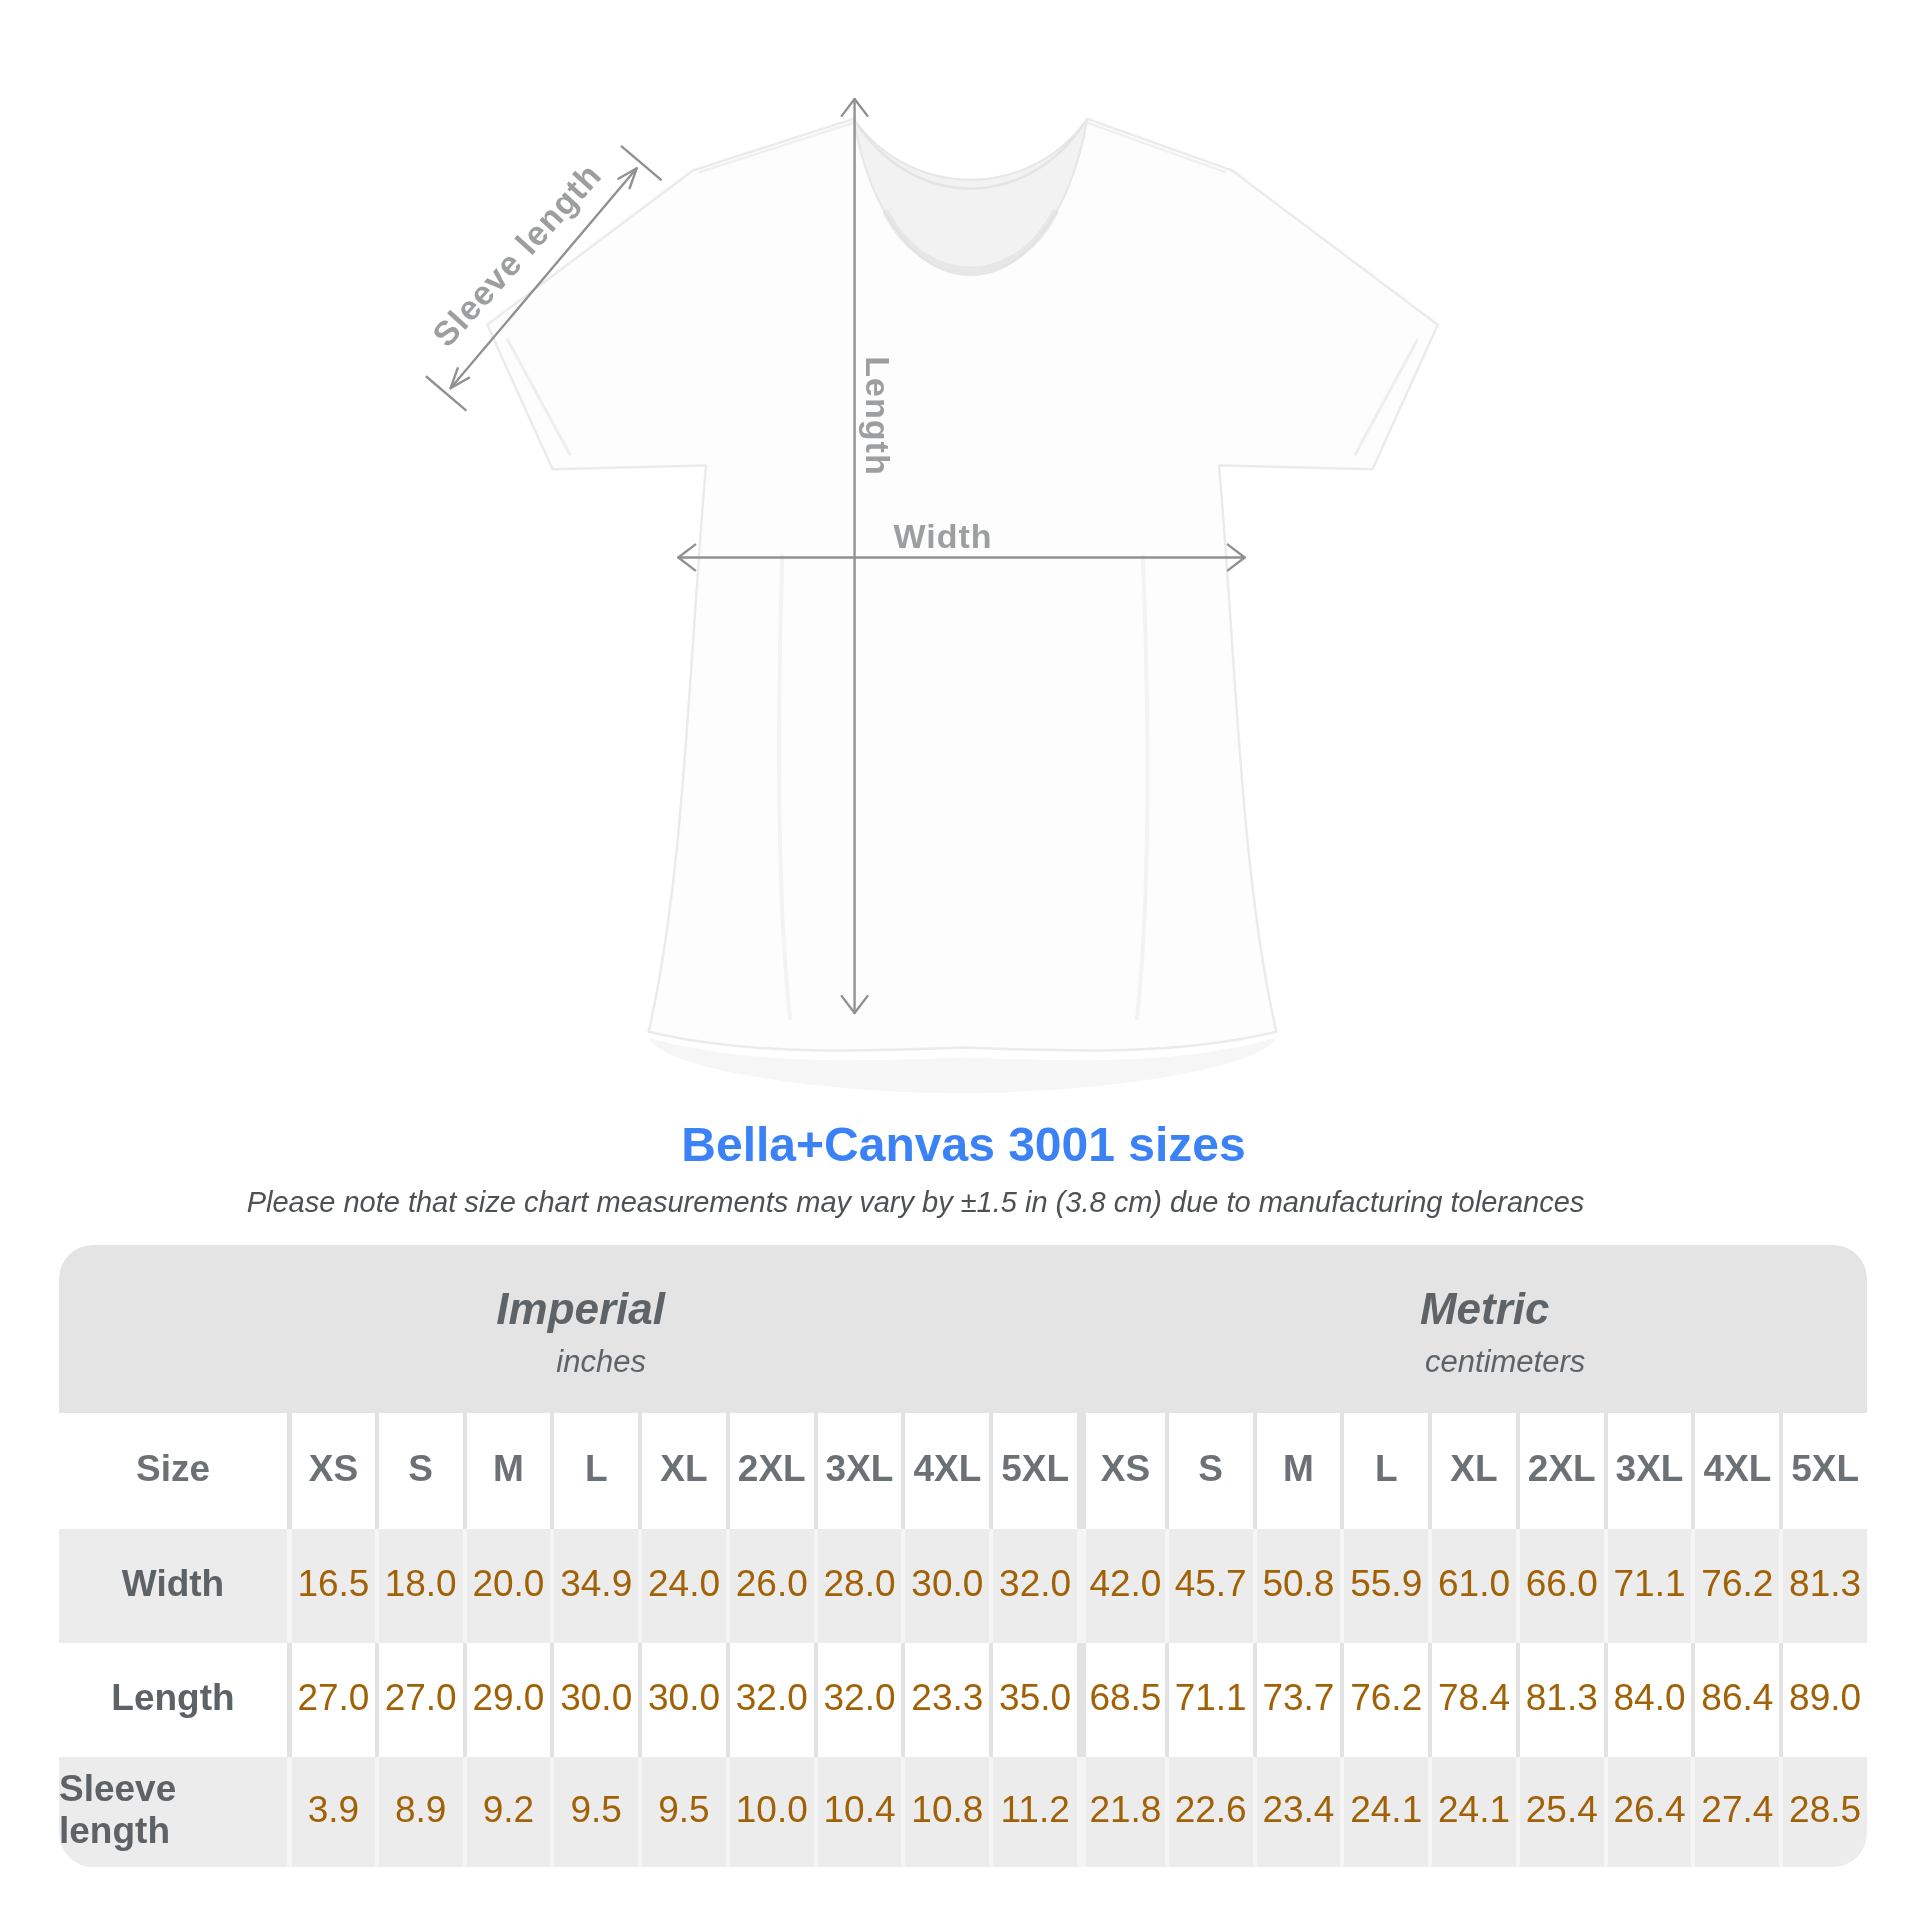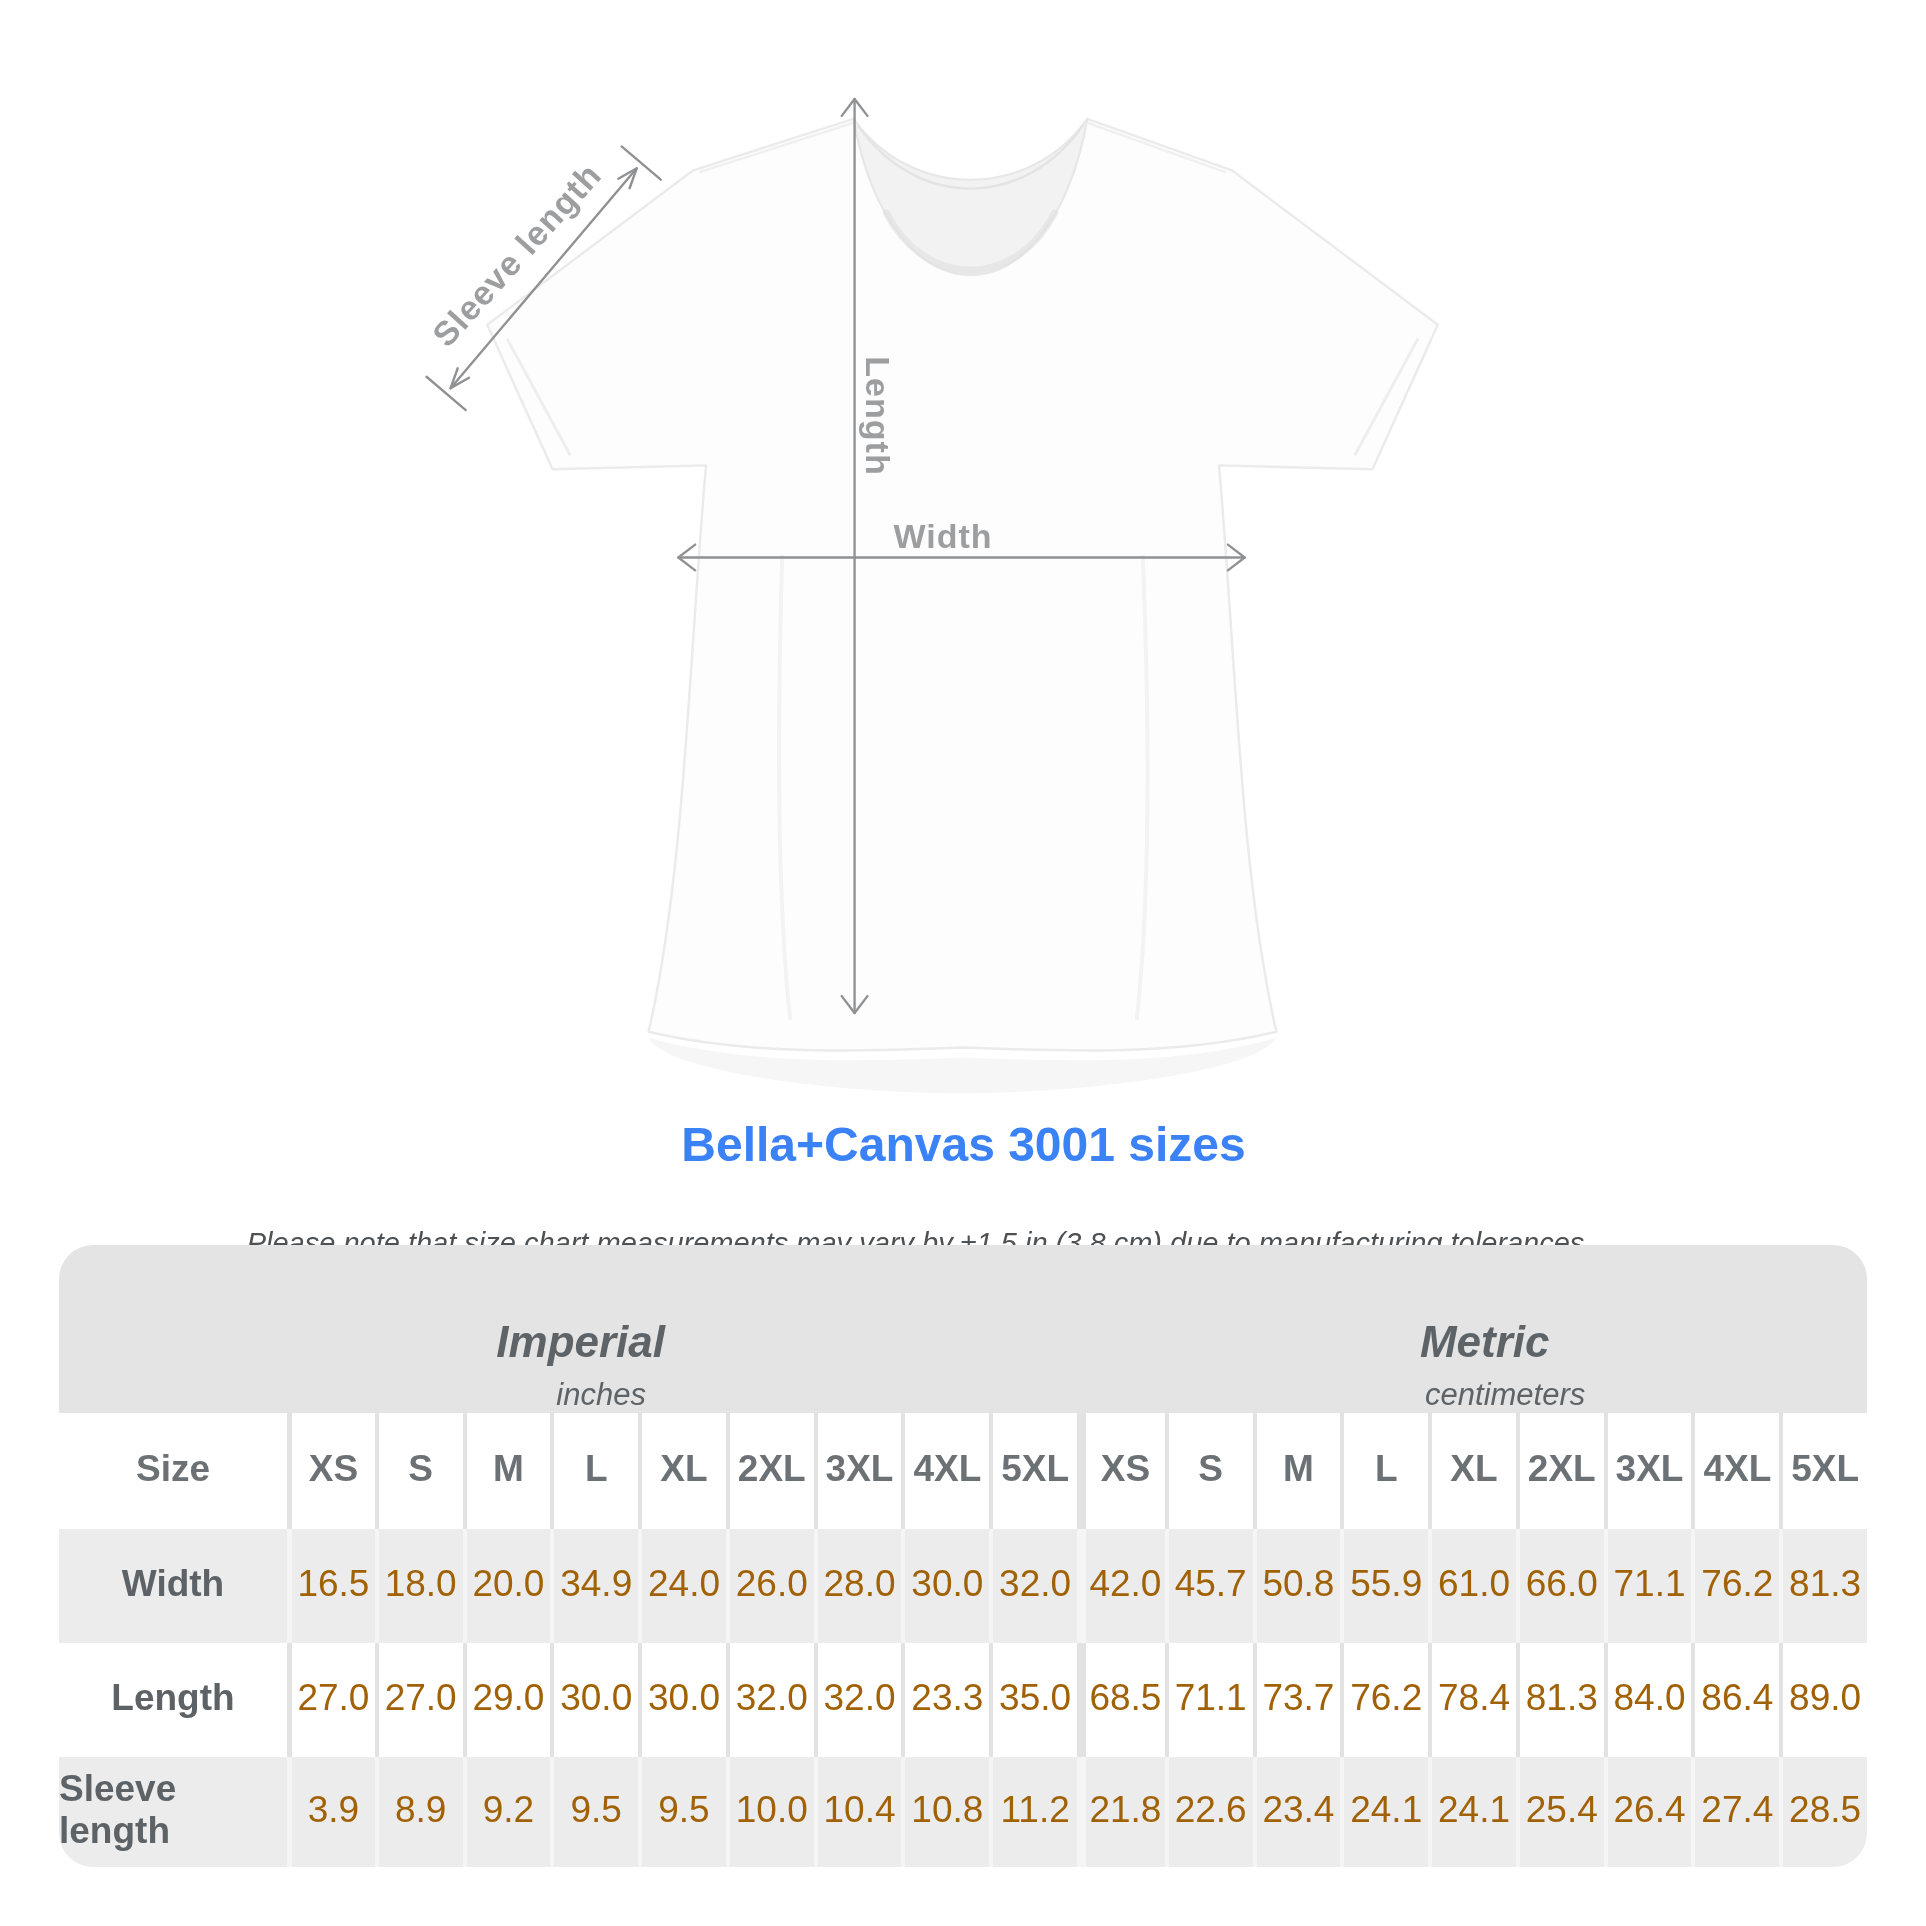--- a/index.html
+++ b/index.html
@@ -18,29 +18,29 @@
   .lbl-width{left:943px;top:536px;transform:translate(-50%,-50%);}
   .lbl-length{left:877px;top:416px;transform:translate(-50%,-50%) rotate(90deg);}
   .lbl-sleeve{left:517px;top:255px;transform:translate(-50%,-50%) rotate(-48deg);}
   
   .page-title{
     position:absolute;left:0;top:1117px;width:1927px;text-align:center;
     font-size:48px;font-weight:bold;color:#3b82f6;
   }
   .page-subtitle{
     position:absolute;left:0;top:1186px;width:1831px;text-align:center;
-    font-size:29px;font-style:italic;color:#4d5154;margin-top:41px;
+    font-size:29px;font-style:italic;color:#4d5154;
   }
   
   .size-table{
     position:absolute;left:59px;top:1245px;width:1808px;height:622px;
     border-radius:34px;overflow:hidden;background:#ffffff;
   }
   .band{display:flex;height:168px;background:#e4e4e4;}
-  .band-cell{display:flex;flex-direction:column;align-items:center;justify-content:flex-end;gap:10px;padding-top:6px;padding-left:29px;}
+  .band-cell{display:flex;flex-direction:column;align-items:center;justify-content:center;gap:10px;padding-top:6px;padding-left:29px;}
   .band-imperial{width:1018px;}
   .band-metric{width:790px;}
   .band-title{font-size:44px;font-weight:bold;font-style:italic;color:#5d6367;}
   .band-unit{font-size:31px;font-style:italic;color:#5d6367;margin-left:41px;}
   .t-row{display:grid;grid-template-columns:228px repeat(18,1fr);}
   .row-hdr{height:116px;background:#ffffff;}
   .row-w{height:114px;}
   .row-l{height:114px;}
   .row-s{height:110px;}
   .row-gray{background:#ececec;}

